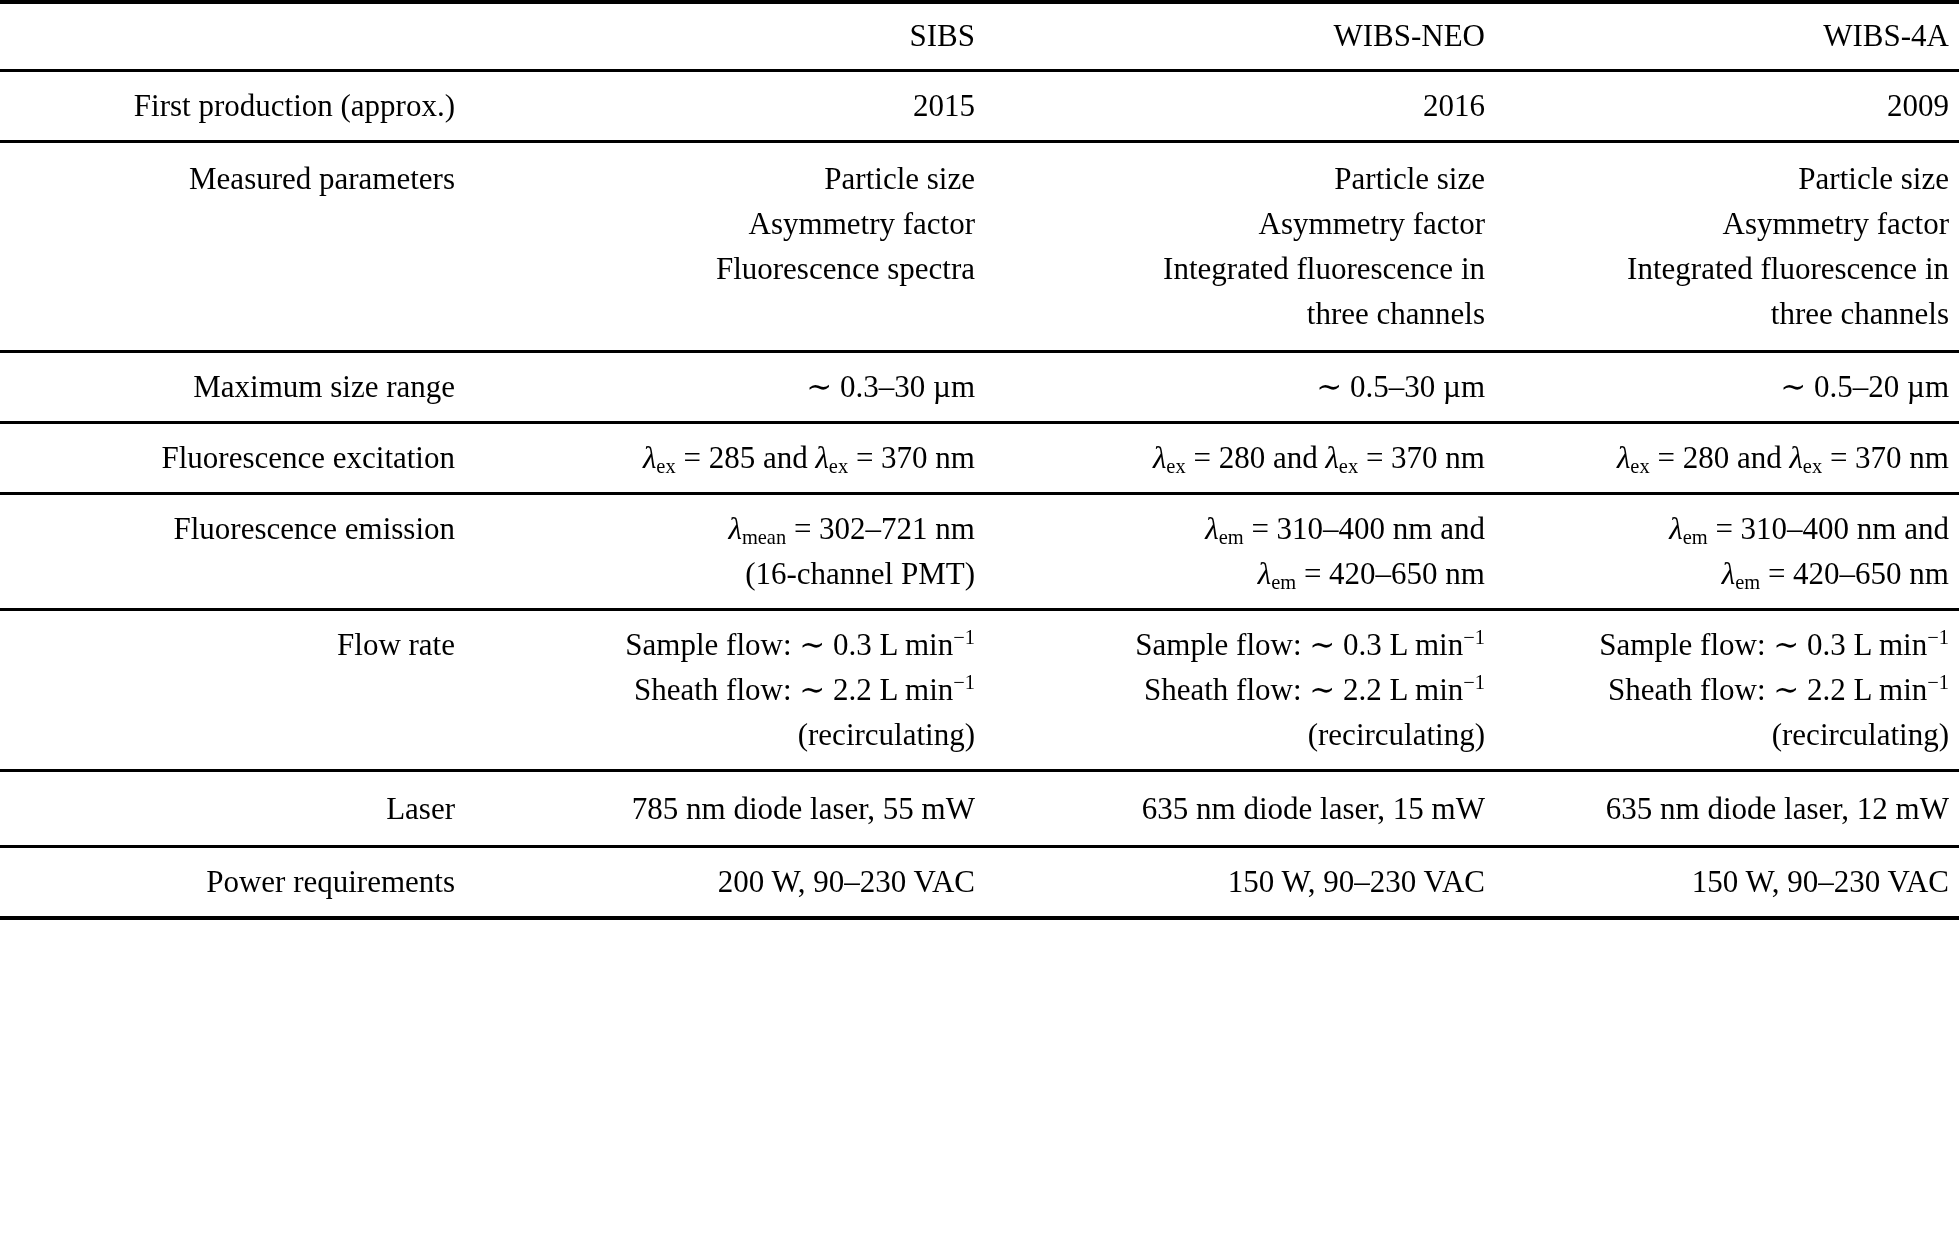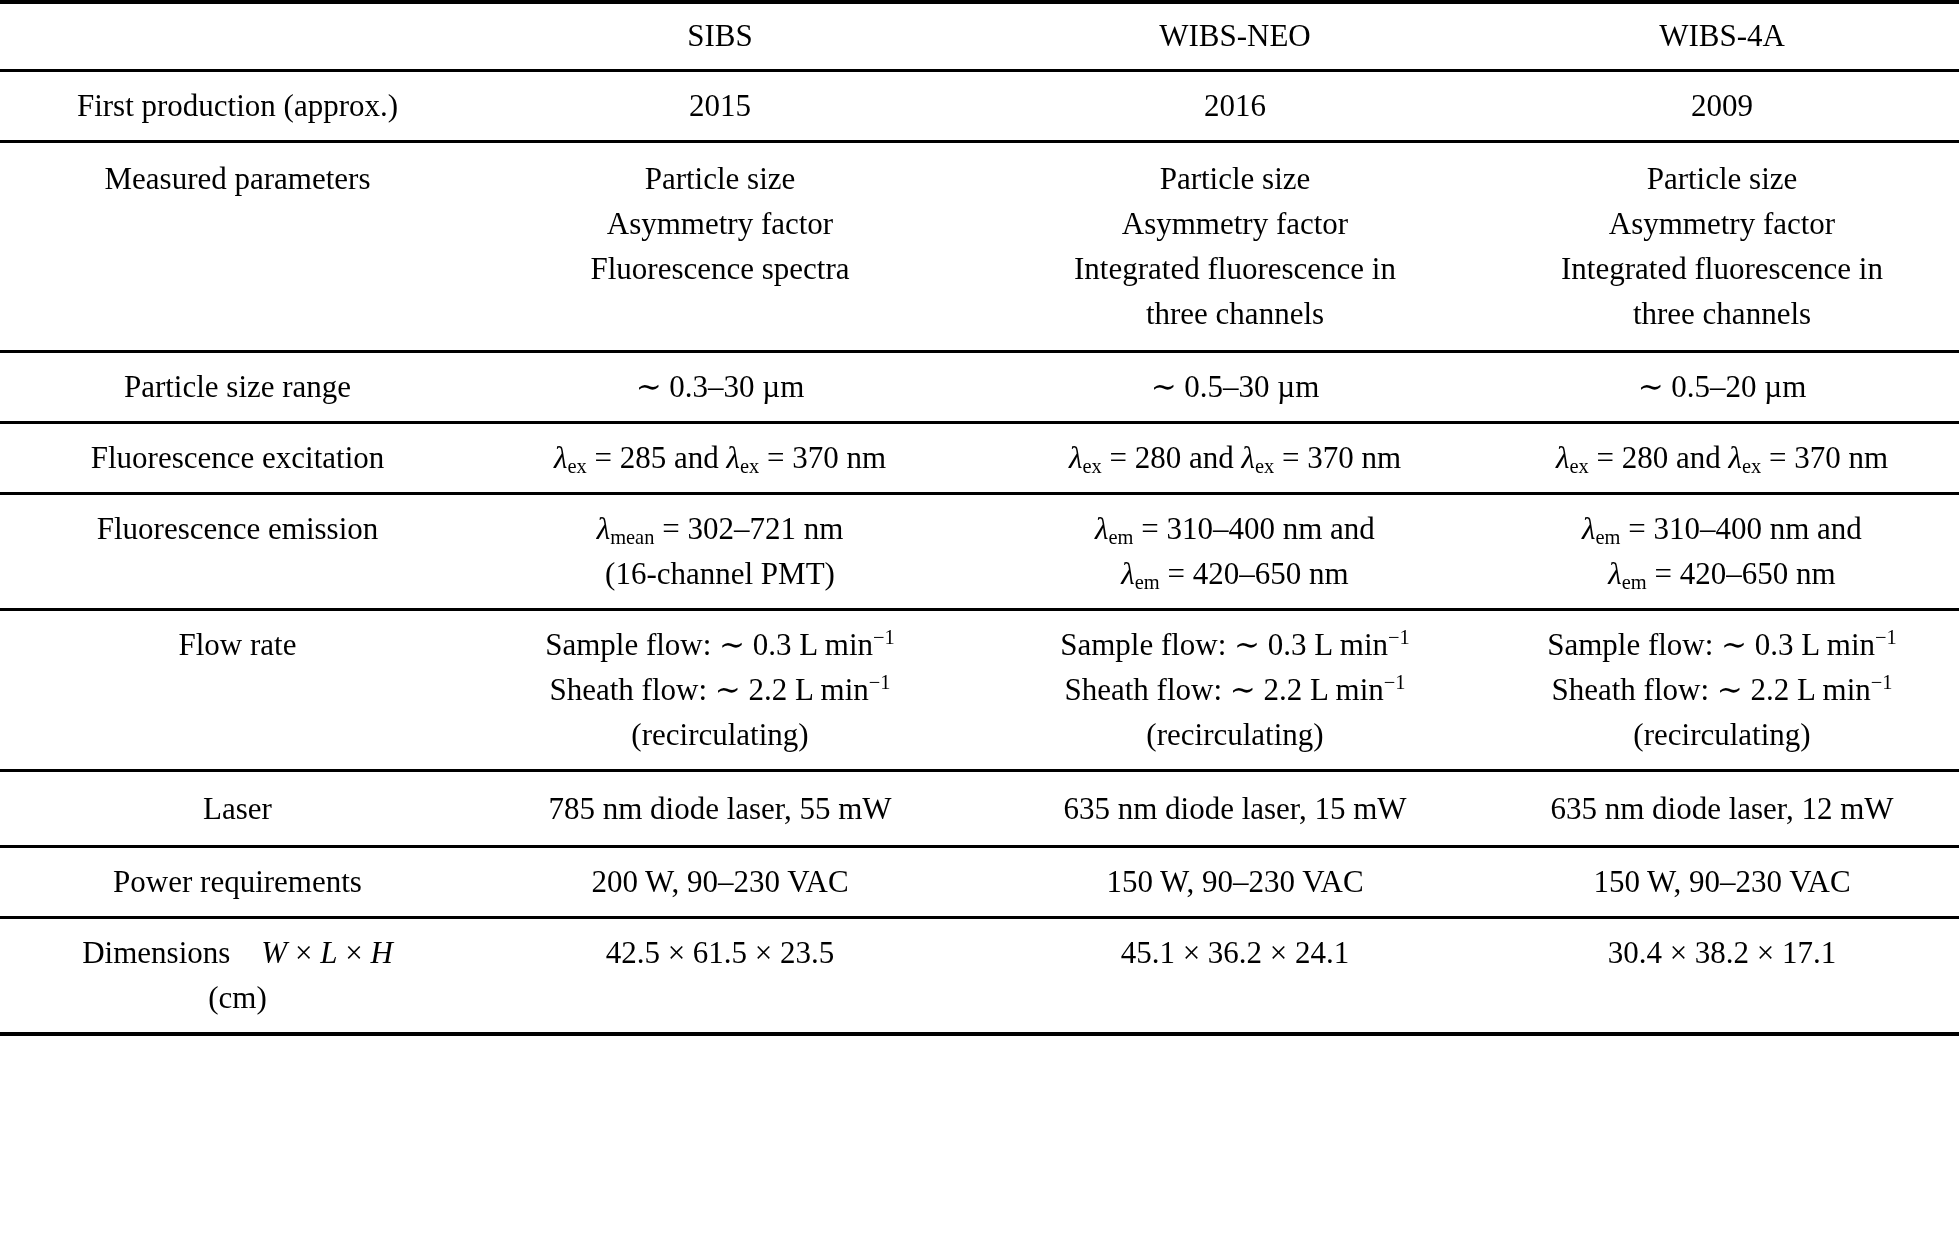--- a/index.html
+++ b/index.html
@@ -19,21 +19,21 @@
     width: 1959px;
     border-collapse: collapse;
     table-layout: fixed;
   }
   col.c-label { width: 465px; }
   col.c-sibs  { width: 520px; }
   col.c-neo   { width: 510px; }
   col.c-4a    { width: 464px; }
   th, td {
     vertical-align: top;
-    text-align: center;
+    text-align: right;
     font-weight: normal;
     padding: 11px 10px 12px 0;
     line-height: 45px;
     white-space: nowrap;
   }
   th:first-child, td:first-child { padding-left: 20px; }
   thead tr {
     border-top: 4px solid #000;
     border-bottom: 3px solid #000;
   }
@@ -114,21 +114,21 @@
           </td>
           <td>
             <div class="cell-line">Particle size</div>
             <div class="cell-line">Asymmetry factor</div>
             <div class="cell-line">Integrated fluorescence in</div>
             <div class="cell-line">three channels</div>
           </td>
         </tr>
         <tr>
           <td>
-            <div class="cell-line">Particle size range</div>
+            <div class="cell-line">Maximum size range</div>
           </td>
           <td>
             <div class="cell-line">∼ 0.3–30 µm</div>
           </td>
           <td>
             <div class="cell-line">∼ 0.5–30 µm</div>
           </td>
           <td>
             <div class="cell-line">∼ 0.5–20 µm</div>
           </td>
@@ -203,32 +203,17 @@
             <div class="cell-line">Power requirements</div>
           </td>
           <td>
             <div class="cell-line">200 W, 90–230 VAC</div>
           </td>
           <td>
             <div class="cell-line">150 W, 90–230 VAC</div>
           </td>
           <td>
             <div class="cell-line">150 W, 90–230 VAC</div>
-          </td>
-        </tr>
-        <tr>
-          <td>
-            <div class="cell-line">Dimensions <i>W</i> × <i>L</i> × <i>H</i></div>
-            <div class="cell-line">(cm)</div>
-          </td>
-          <td>
-            <div class="cell-line">42.5 × 61.5 × 23.5</div>
-          </td>
-          <td>
-            <div class="cell-line">45.1 × 36.2 × 24.1</div>
-          </td>
-          <td>
-            <div class="cell-line">30.4 × 38.2 × 17.1</div>
           </td>
         </tr>
       </tbody>
   </table>
 </main>
 
 </body></html>

